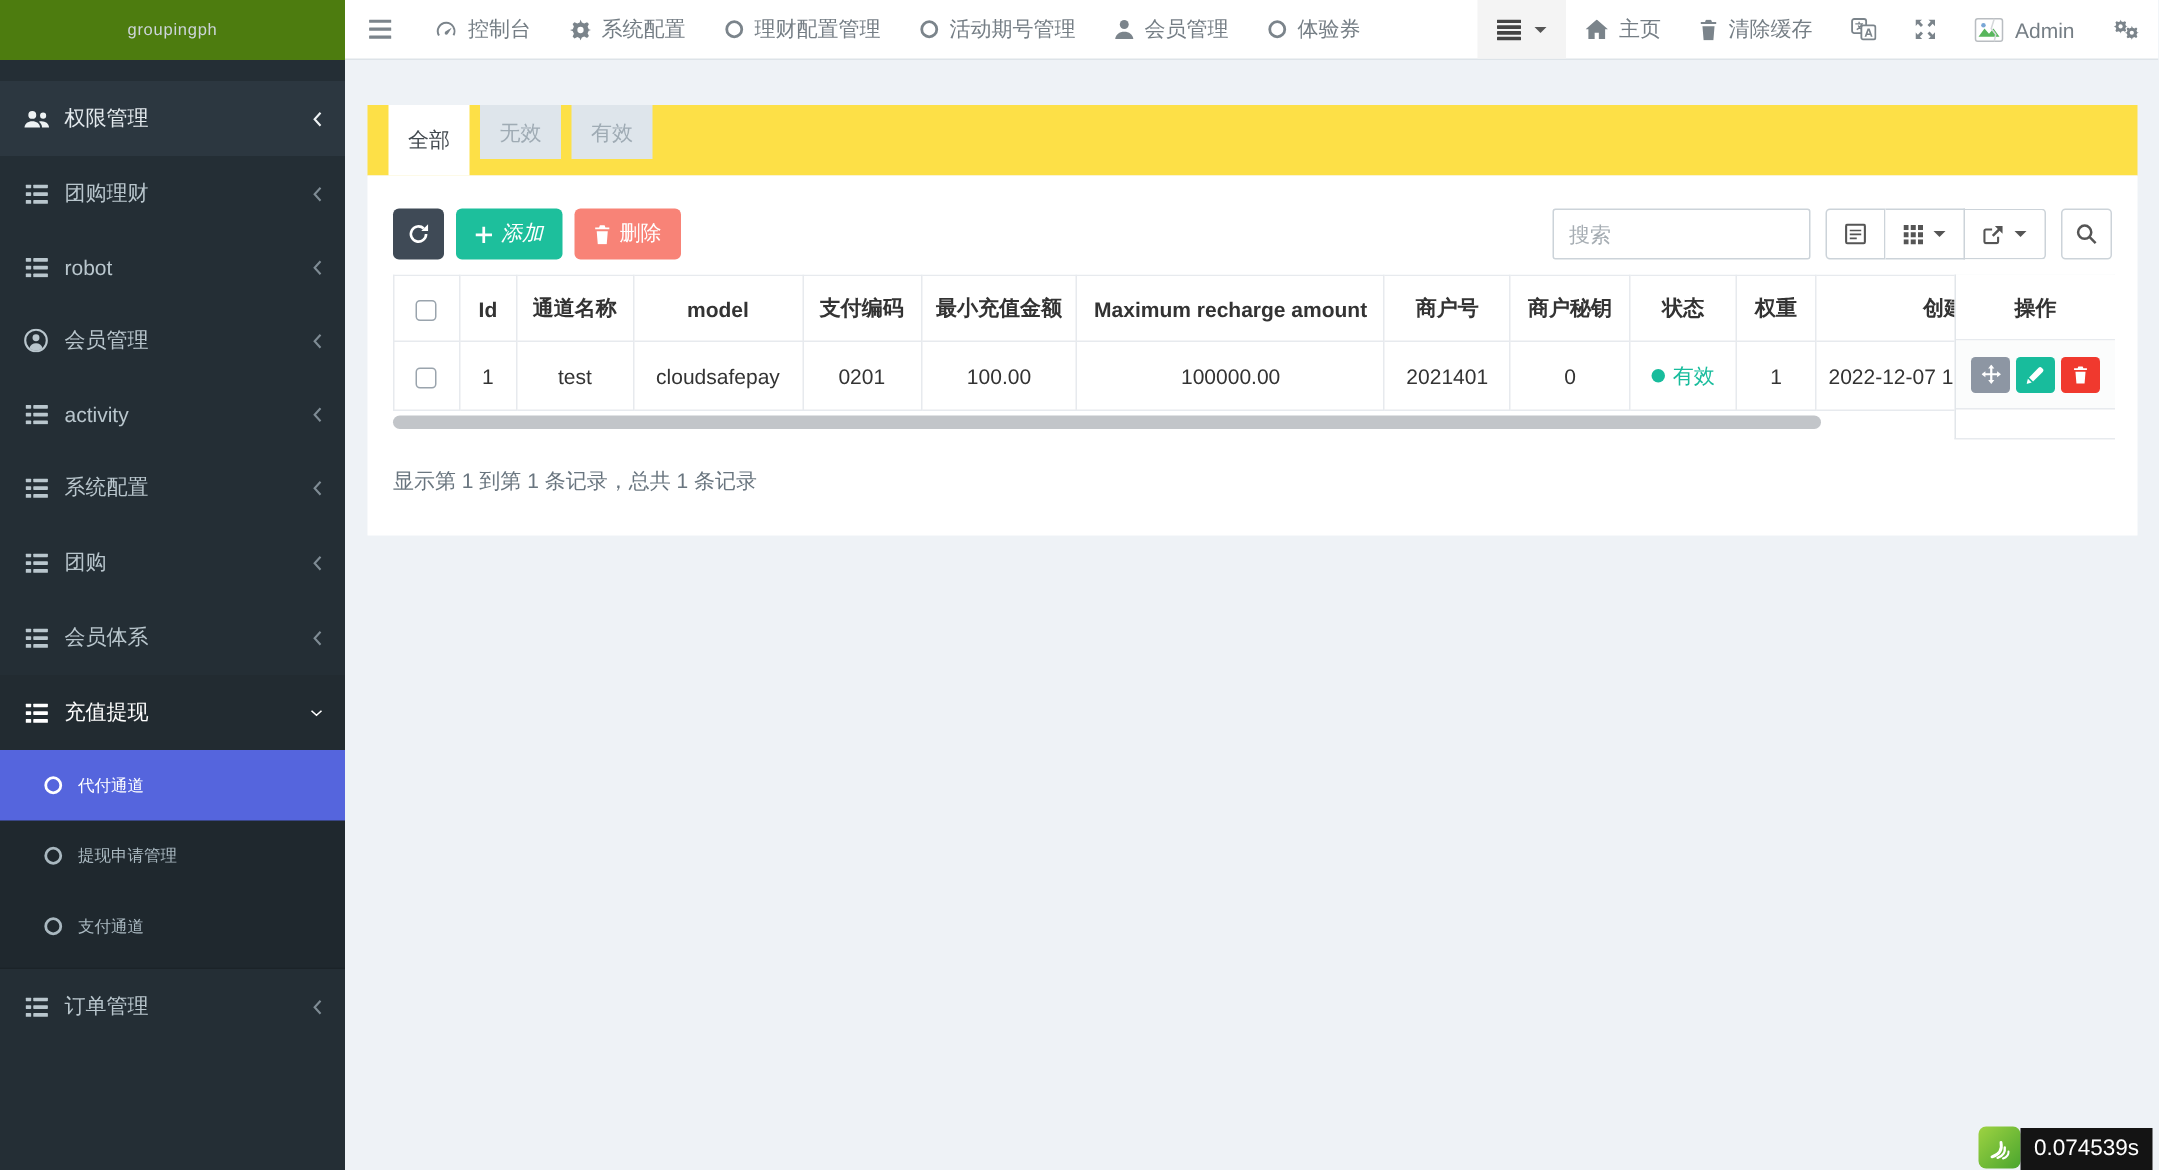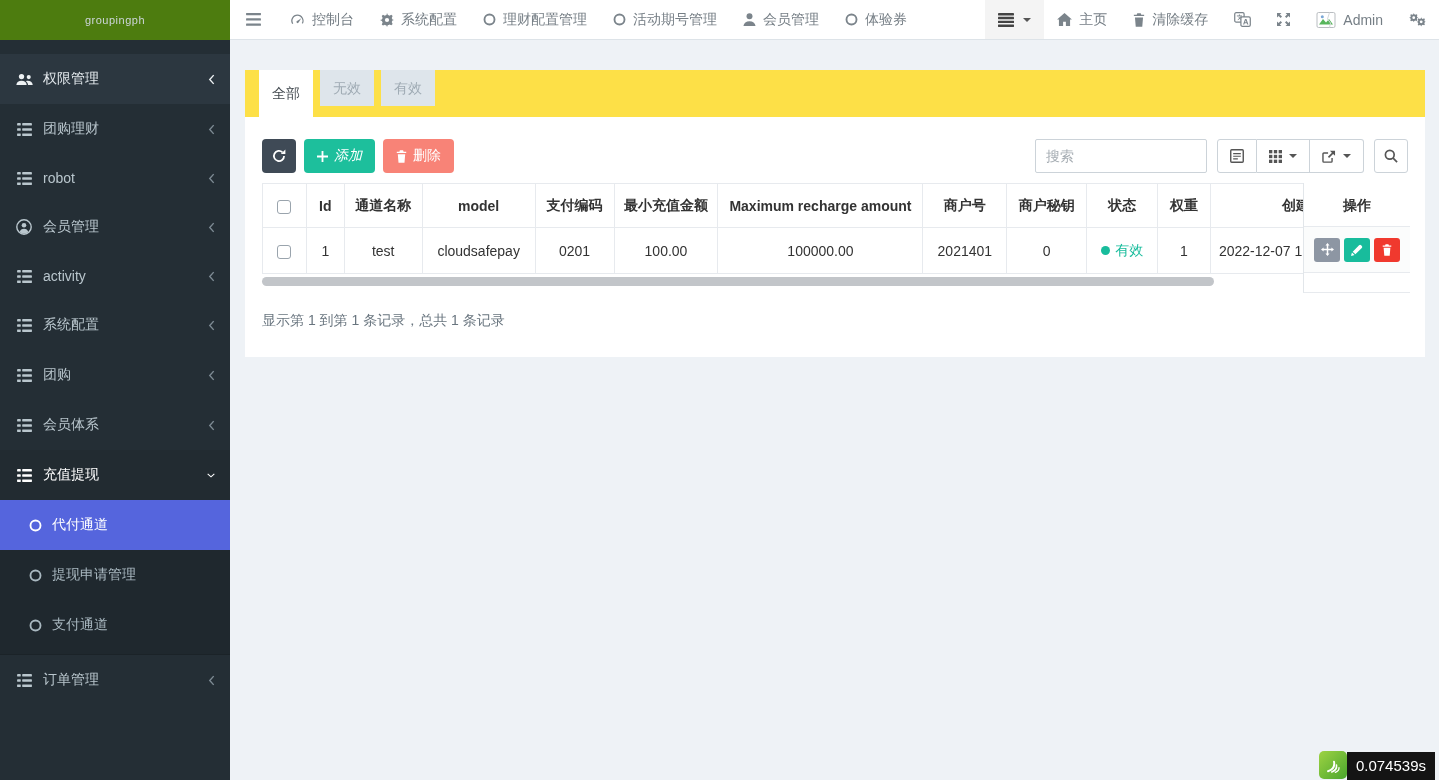--- a/index.html
+++ b/index.html
@@ -30,21 +30,21 @@
   .mi .lbl { flex:1; font-size:14px; }
   .mi .chev { width:8px; height:12px; color:#7e8b94; }
   .mi.hl { background:#2c3740; color:#e4eaee; }
   .mi.hl .icon { color:#eef2f4; }
   .mi.open { background:#222b31; color:#fff; }
   .mi.open .icon { color:#fff; }
   .mi.border-top { border-top:1px solid #1b2328; }
   .submenu { list-style:none; background:#1f282e; padding-bottom:4px; }
   .smi {
     display:flex; align-items:center; gap:10px;
-    padding:16px 15px 16px 28px; color:#a9b8c0; cursor:pointer; font-size:14px;
+    padding:16px 15px 16px 28px; color:#a9b8c0; cursor:pointer; font-size:11px;
   }
   .smi .icon { width:14px; color:inherit; }
   .smi.active { background:#5565dd; color:#fff; }
 
   
   .navbar {
     position:absolute; left:230px; right:0; top:0; height:40px;
     background:#fff; border-bottom:1px solid #dde3e8;
     display:flex; align-items:stretch; color:#757e85; z-index:20;
   }

